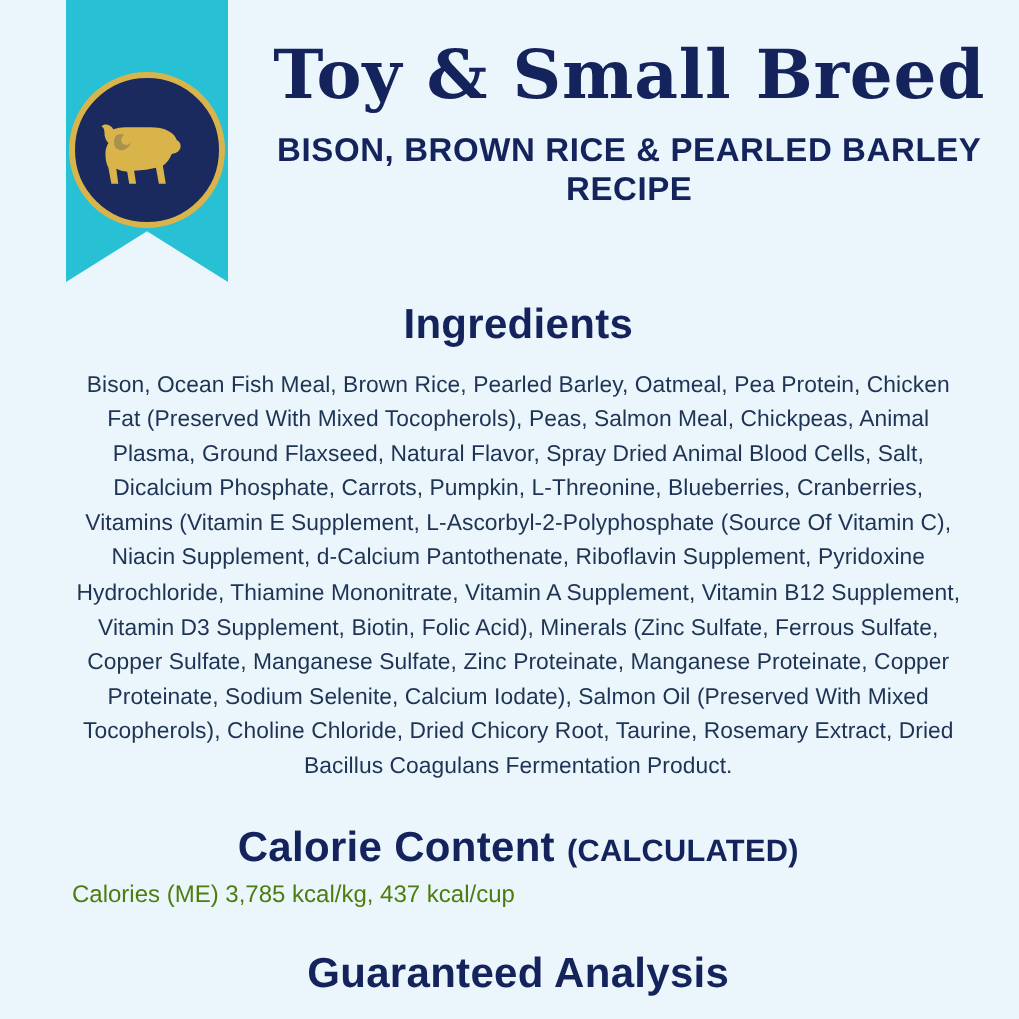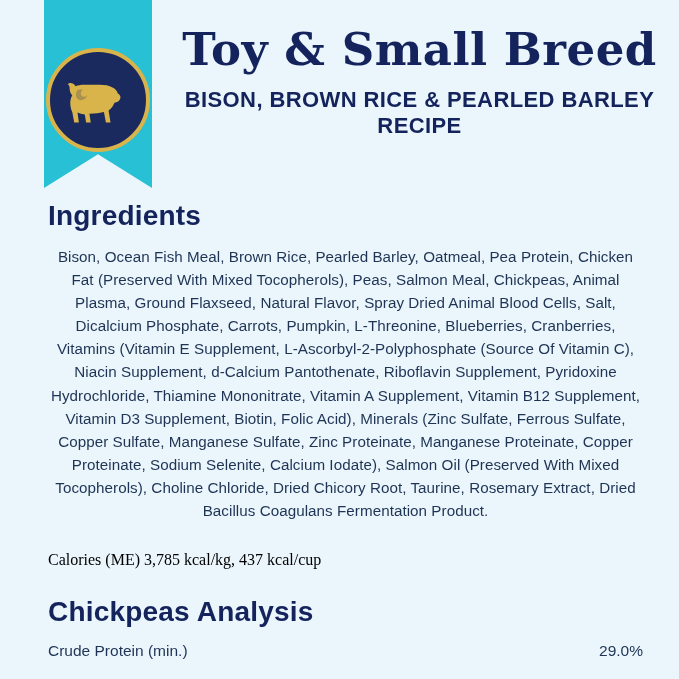--- a/index.html
+++ b/index.html
@@ -77,42 +77,42 @@
     position: absolute;
     left: 48px;
     right: 36px;
     top: 200px;
   }
   .section-title {
     font-size: 28px;
     font-weight: bold;
     color: #14235c;
     letter-spacing: 0.2px;
+    text-align: center;
   }
   .section-title .small {
     font-size: 20.5px;
     font-weight: bold;
     letter-spacing: 0.2px;
   }
   .ingredients-title { margin-bottom: 13px; }
   .ingredients-body {
     font-size: 15.2px;
     line-height: 1.52;
     color: #1f3355;
     text-align: center;
     letter-spacing: 0.05px;
   }
 
   .calorie-block { margin-top: 27px; }
   .calorie-line {
     margin-top: 5px;
     font-size: 16px;
-    color: #000000;
+    color: #4d7c0f;
     line-height: 1.4;
-    font-family: Liberation Serif, serif;
   }
 
   .ga-block { margin-top: 24px; }
   .ga-table {
     margin-top: 10px;
     width: 100%;
     border-collapse: collapse;
   }
   .ga-row { height: 27px; }
   .ga-label {
@@ -159,25 +159,29 @@
   </div>
 
   <div class="content">
 
     <div>
       <div class="section-title ingredients-title">Ingredients</div>
       <div class="ingredients-body">Bison, Ocean Fish Meal, Brown Rice, Pearled Barley, Oatmeal, Pea Protein, Chicken Fat (Preserved With Mixed Tocopherols), Peas, Salmon Meal, Chickpeas, Animal Plasma, Ground Flaxseed, Natural Flavor, Spray Dried Animal Blood Cells, Salt, Dicalcium Phosphate, Carrots, Pumpkin, L-Threonine, Blueberries, Cranberries, Vitamins (Vitamin E Supplement, L-Ascorbyl-2-Polyphosphate (Source Of Vitamin C), Niacin Supplement, d-Calcium Pantothenate, Riboflavin Supplement, Pyridoxine Hydrochloride, Thiamine Mononitrate, Vitamin A Supplement, Vitamin B12 Supplement, Vitamin D3 Supplement, Biotin, Folic Acid), Minerals (Zinc Sulfate, Ferrous Sulfate, Copper Sulfate, Manganese Sulfate, Zinc Proteinate, Manganese Proteinate, Copper Proteinate, Sodium Selenite, Calcium Iodate), Salmon Oil (Preserved With Mixed Tocopherols), Choline Chloride, Dried Chicory Root, Taurine, Rosemary Extract, Dried Bacillus Coagulans Fermentation Product.</div>
     </div>
 
     <div class="calorie-block">
+      <div class="section-title">
+        <span>Calorie Content</span>
+        <span class="small">(CALCULATED)</span>
+      </div>
       <div class="calorie-line">Calories (ME) 3,785 kcal/kg, 437 kcal/cup</div>
     </div>
 
     <div class="ga-block">
-      <div class="section-title">Chickpeas Analysis</div>
+      <div class="section-title">Guaranteed Analysis</div>
       <table class="ga-table">
         <tbody>
           <tr class="ga-row">
             <td class="ga-label">Crude Protein (min.)</td>
             <td class="ga-dash"></td>
             <td class="ga-value">29.0%</td>
           </tr>
 
         </tbody>
       </table>

